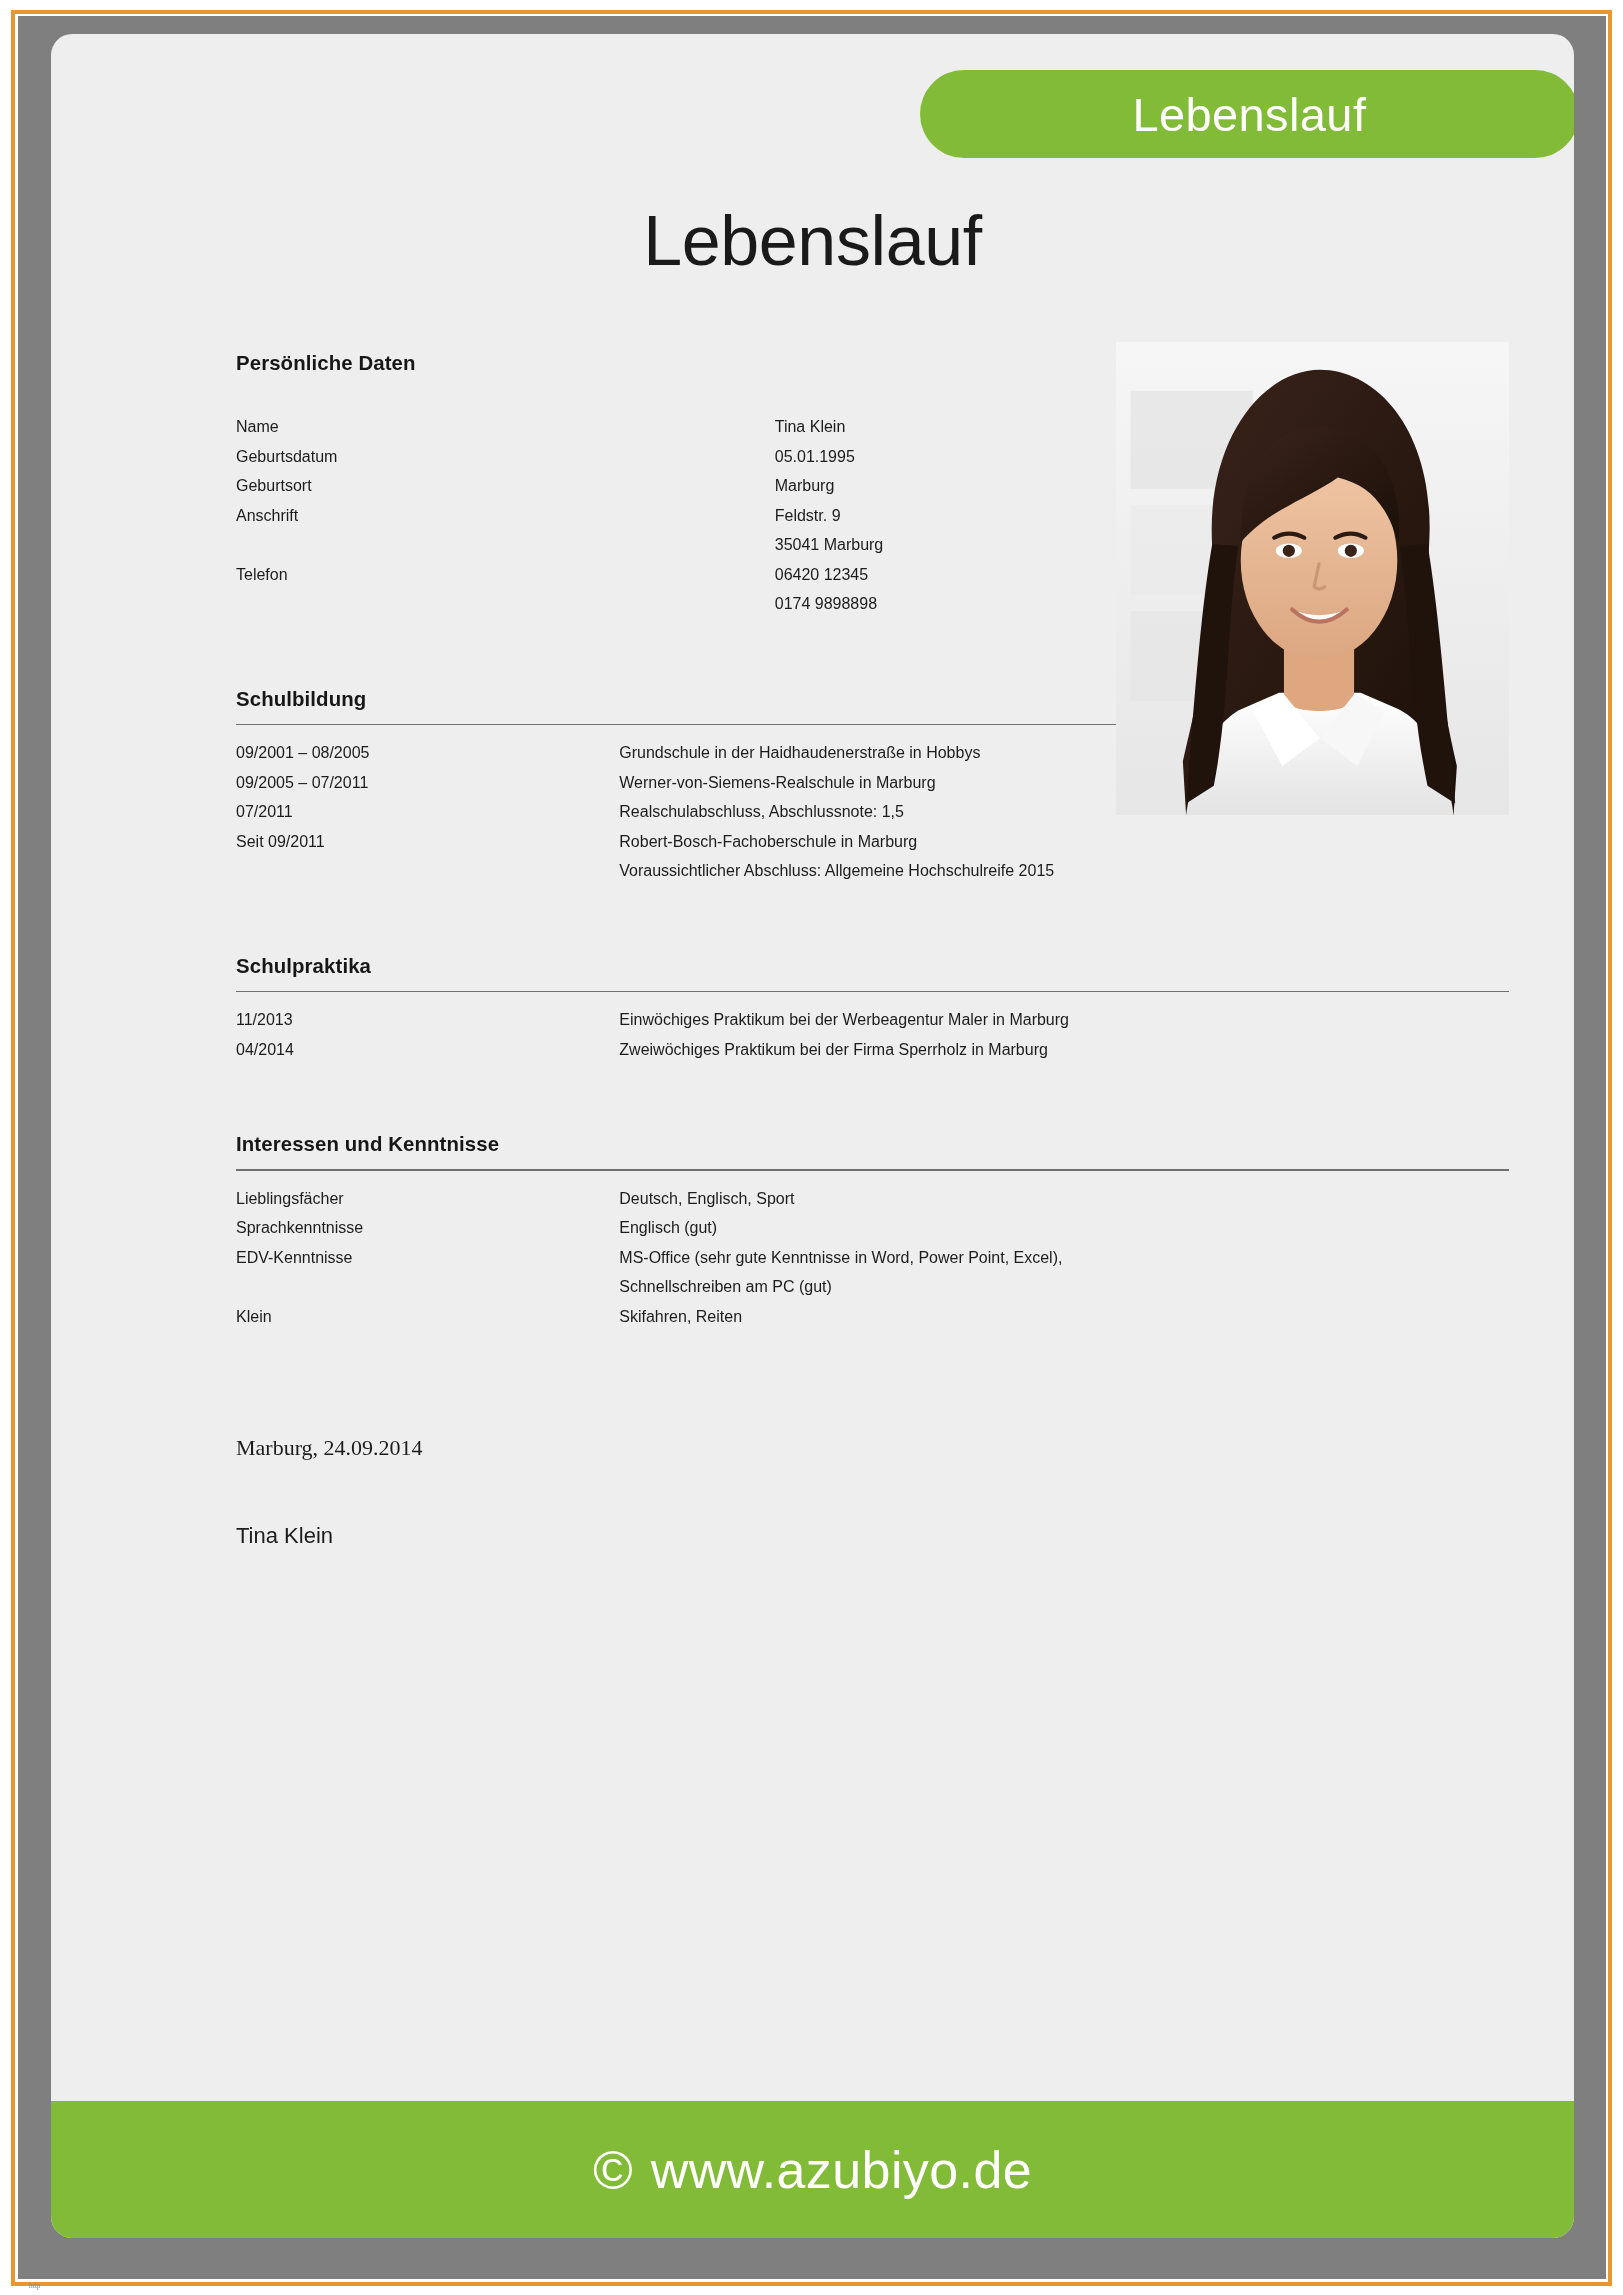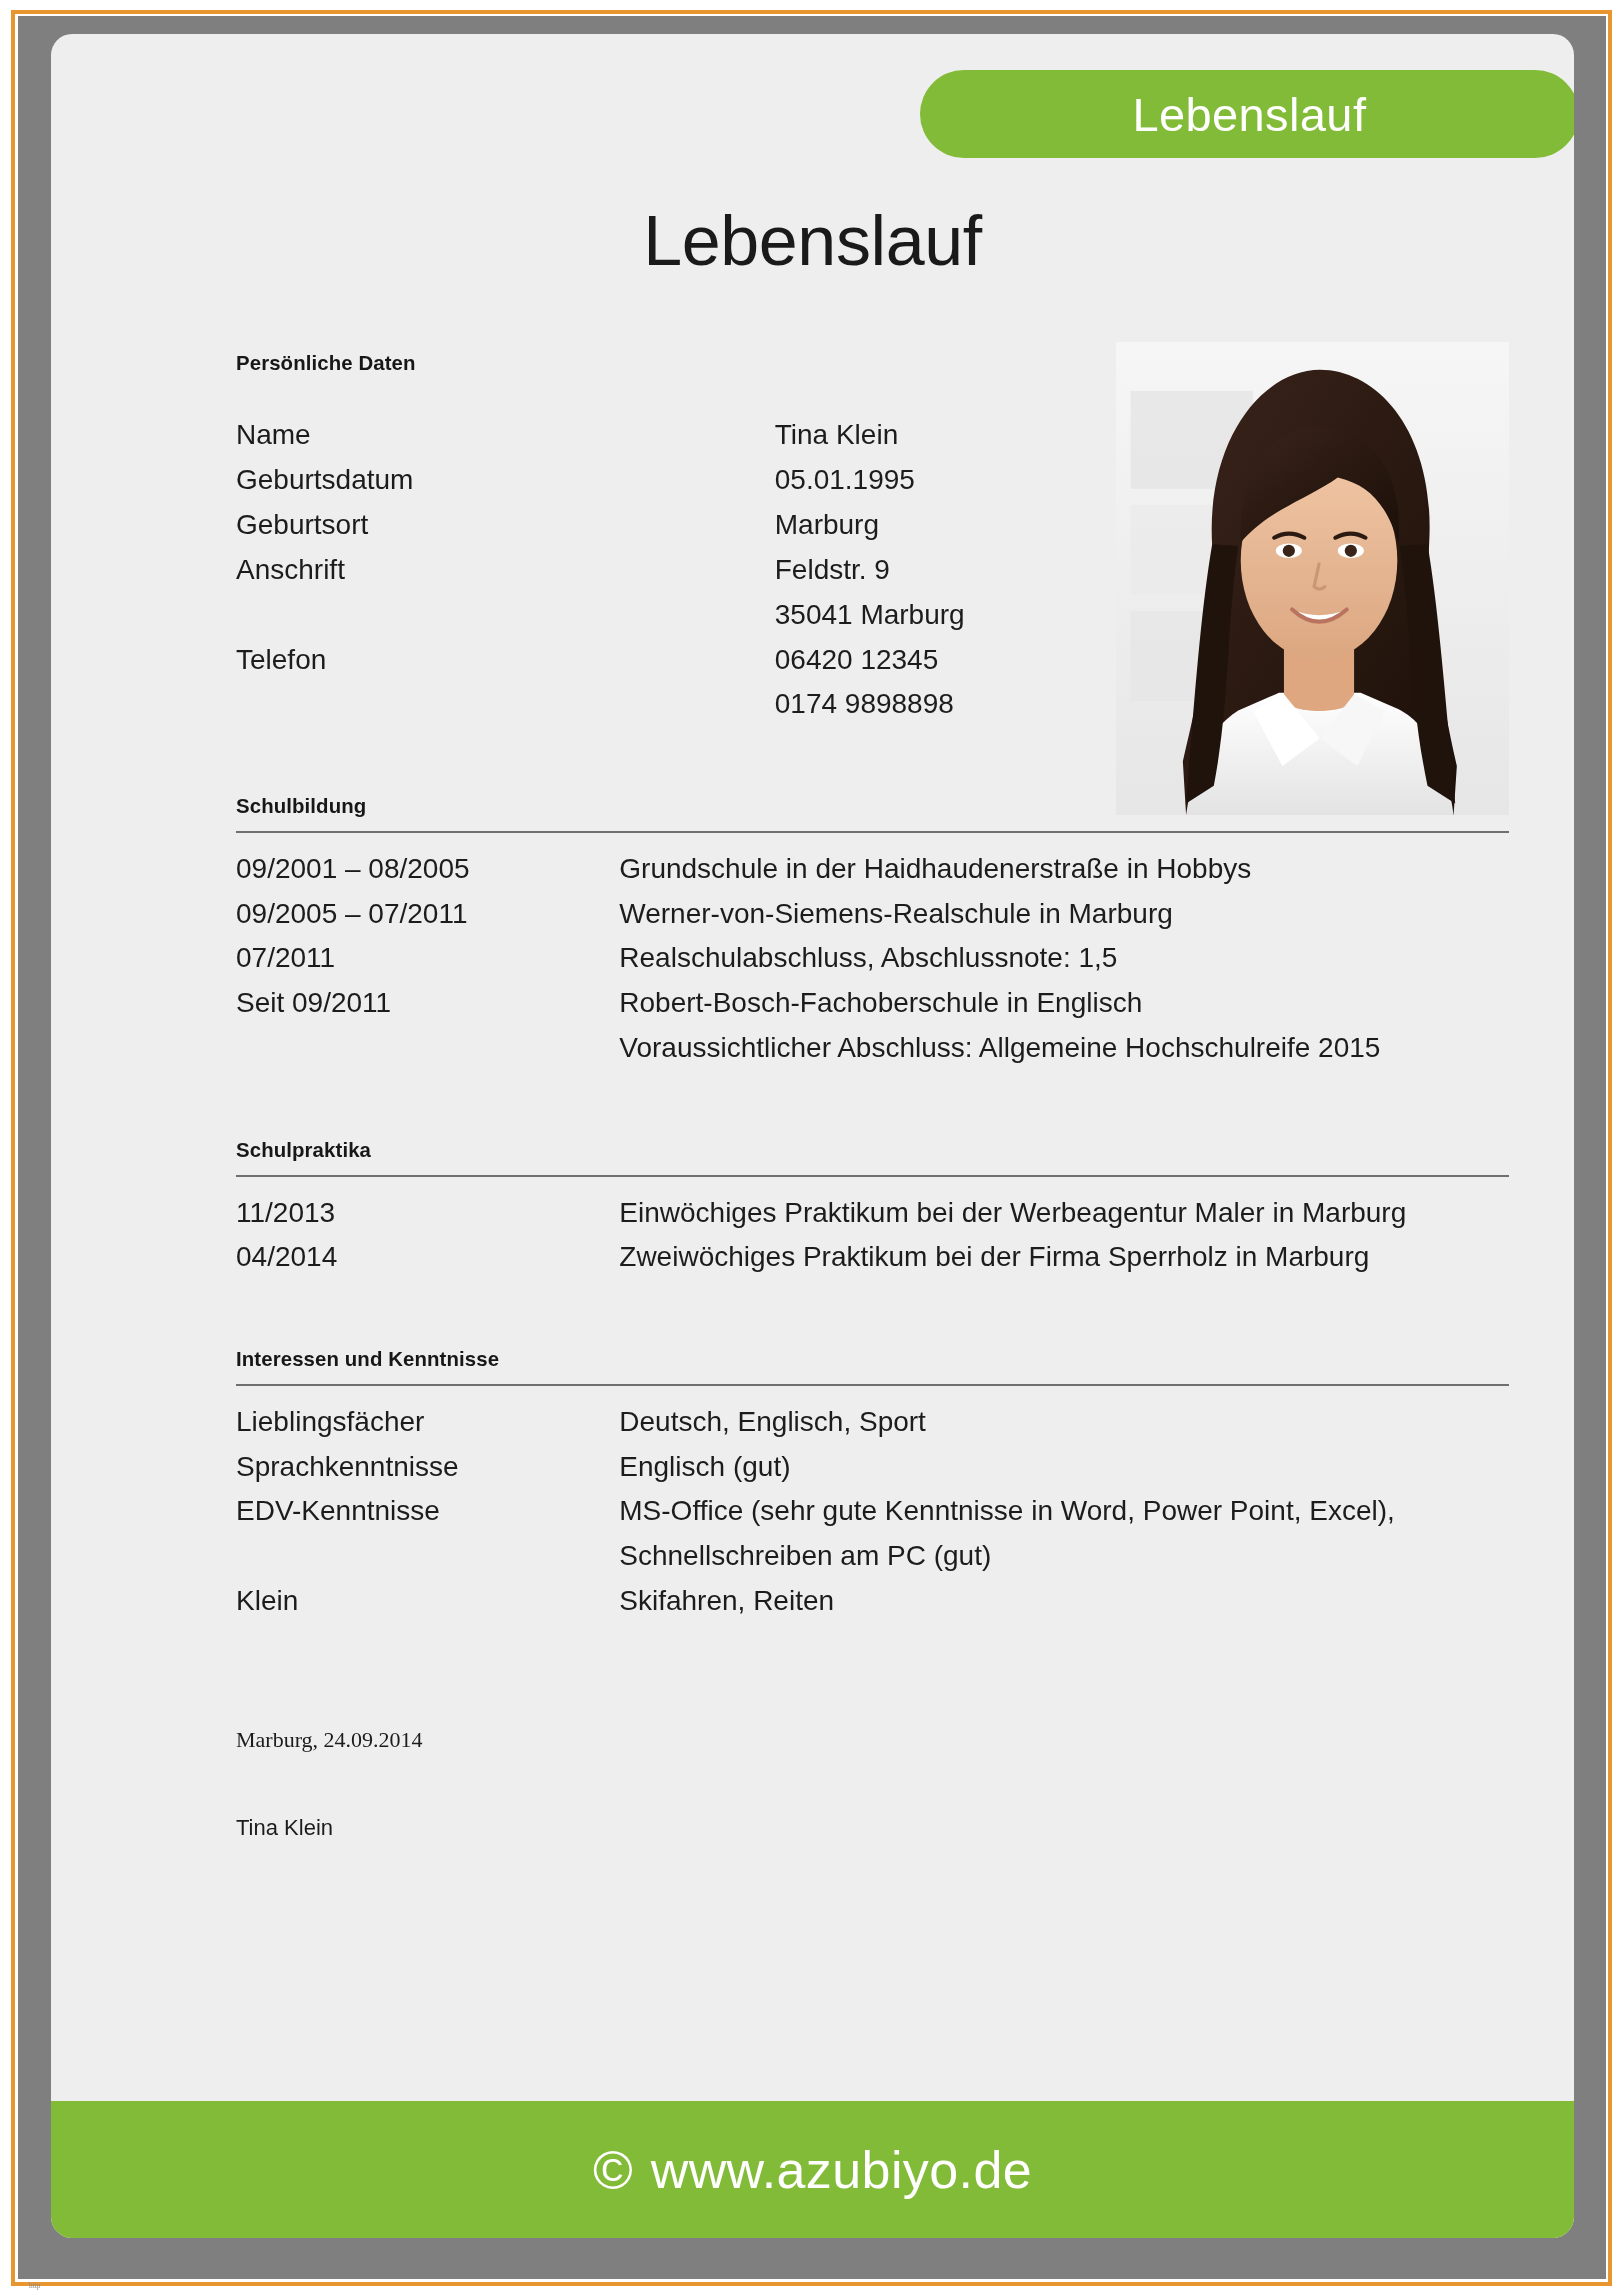--- a/index.html
+++ b/index.html
@@ -109,21 +109,21 @@
     width: 100%;
     margin: 13px 0 18px 0;
   }
 
   table.rows {
     border-collapse: collapse;
     width: 100%;
   }
   table.rows td {
     vertical-align: top;
-    font-size: 28px;
+    font-size: 16px;
     color: #1c1c1c;
     padding: 0 0 9px 0;
     line-height: 1.28;
   }
   td.label { width: 383px; }
   td.value { width: 889px; }
 
   
   .personal-wrap { position: relative; }
   .personal-wrap table.rows td.value { width: 522px; }
@@ -310,21 +310,21 @@
             <tr>
               <td class="label">09/2005 – 07/2011</td>
               <td class="value">Werner-von-Siemens-Realschule in Marburg</td>
             </tr>
             <tr>
               <td class="label">07/2011</td>
               <td class="value">Realschulabschluss, Abschlussnote: 1,5</td>
             </tr>
             <tr>
               <td class="label">Seit 09/2011</td>
-              <td class="value">Robert-Bosch-Fachoberschule in Englisch</td>
+              <td class="value">Robert-Bosch-Fachoberschule in Marburg</td>
             </tr>
             <tr>
               <td class="label"></td>
               <td class="value">Voraussichtlicher Abschluss: Allgemeine Hochschulreife 2015</td>
             </tr>
           </tbody>
         </table>
       </div>
 
       <div class="spacer-md"></div>

